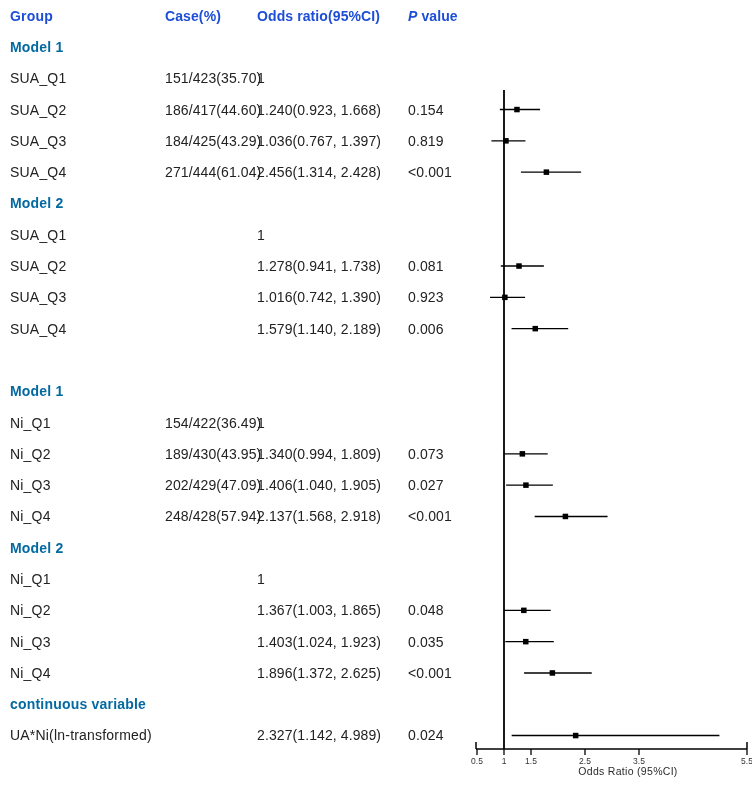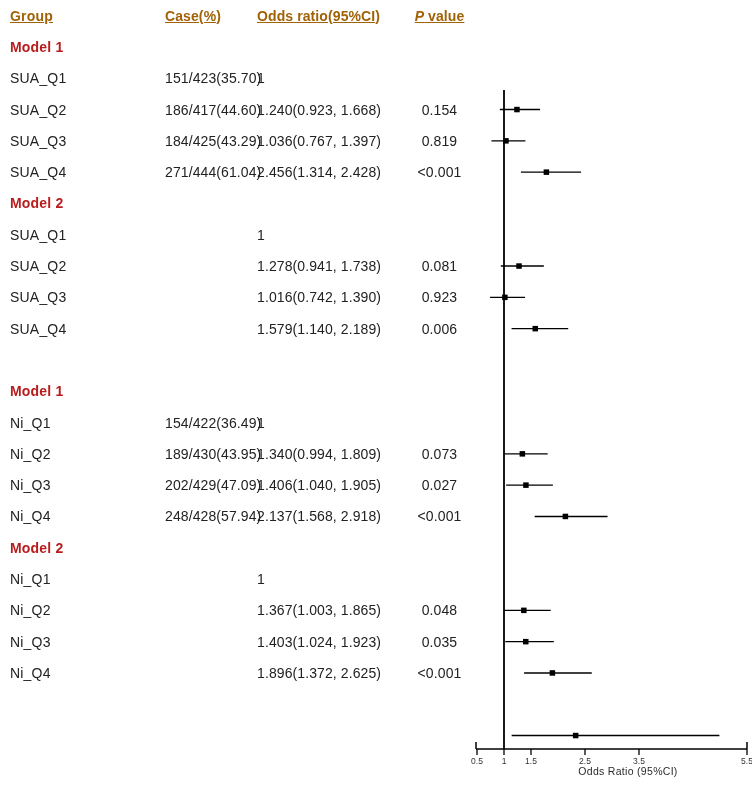--- a/index.html
+++ b/index.html
@@ -15,23 +15,23 @@
   .row{
     display:grid;
     grid-template-columns:10px 155px 92px 151px 63px 1fr;
     height:31.3px;
     align-items:center;
   }
   .row > div{white-space:nowrap;line-height:1;}
   .c-group{grid-column:2;text-align:left;letter-spacing:0.2px;}
   .c-case{grid-column:3;text-align:left;letter-spacing:0.1px;}
   .c-or{grid-column:4;text-align:left;letter-spacing:0.1px;}
-  .c-p{grid-column:5;text-align:center;letter-spacing:0.1px;}
-  .bold{font-weight:bold;color:#b91c1c;}
-  .header{font-weight:bold;color:#a16207;text-decoration:underline;}
+  .c-p{grid-column:5;text-align:left;letter-spacing:0.1px;}
+  .bold{font-weight:bold;color:#0369a1;}
+  .header{font-weight:bold;color:#1d4ed8;}
   .header .c-p i{font-style:italic;}
   #plot{position:absolute;left:0;top:0;pointer-events:none;}
   #plot text{fill:#333333;font-family:"Liberation Sans","DejaVu Sans",sans-serif;font-size:8.5px;}
   #plot text.axis-title{font-size:10.5px;letter-spacing:0.3px;fill:#2b2b2b;}
 </style>
 </head>
 <body>
 
 <div class="fig">
   <div class="row header">
@@ -159,20 +159,32 @@
         <div class="c-group">Ni_Q3</div>
         <div class="c-case"></div>
         <div class="c-or">1.403(1.024, 1.923)</div>
         <div class="c-p">0.035</div>
       </div>
       <div class="row">
         <div class="c-group">Ni_Q4</div>
         <div class="c-case"></div>
         <div class="c-or">1.896(1.372, 2.625)</div>
         <div class="c-p">&lt;0.001</div>
+      </div>
+      <div class="row bold">
+        <div class="c-group">continuous variable</div>
+        <div class="c-case"></div>
+        <div class="c-or"></div>
+        <div class="c-p"></div>
+      </div>
+      <div class="row">
+        <div class="c-group">UA*Ni(ln-transformed)</div>
+        <div class="c-case"></div>
+        <div class="c-or">2.327(1.142, 4.989)</div>
+        <div class="c-p">0.024</div>
       </div>
     </div>
   <svg id="plot" width="752" height="786" viewBox="0 0 752 786">
       <line x1="504" x2="504" y1="90" y2="749" stroke="#000" stroke-width="1.8"></line>
       <line x1="499.842" x2="540.072" y1="109.55" y2="109.55" stroke="#000" stroke-width="1.4"></line>
       <rect x="514.21" y="106.8" width="5.5" height="5.5" fill="#000"></rect>
       <line x1="491.418" x2="525.438" y1="140.85" y2="140.85" stroke="#000" stroke-width="1.4"></line>
       <rect x="503.194" y="138.1" width="5.5" height="5.5" fill="#000"></rect>
       <line x1="520.956" x2="581.112" y1="172.15" y2="172.15" stroke="#000" stroke-width="1.4"></line>
       <rect x="543.64" y="169.4" width="5.5" height="5.5" fill="#000"></rect>

